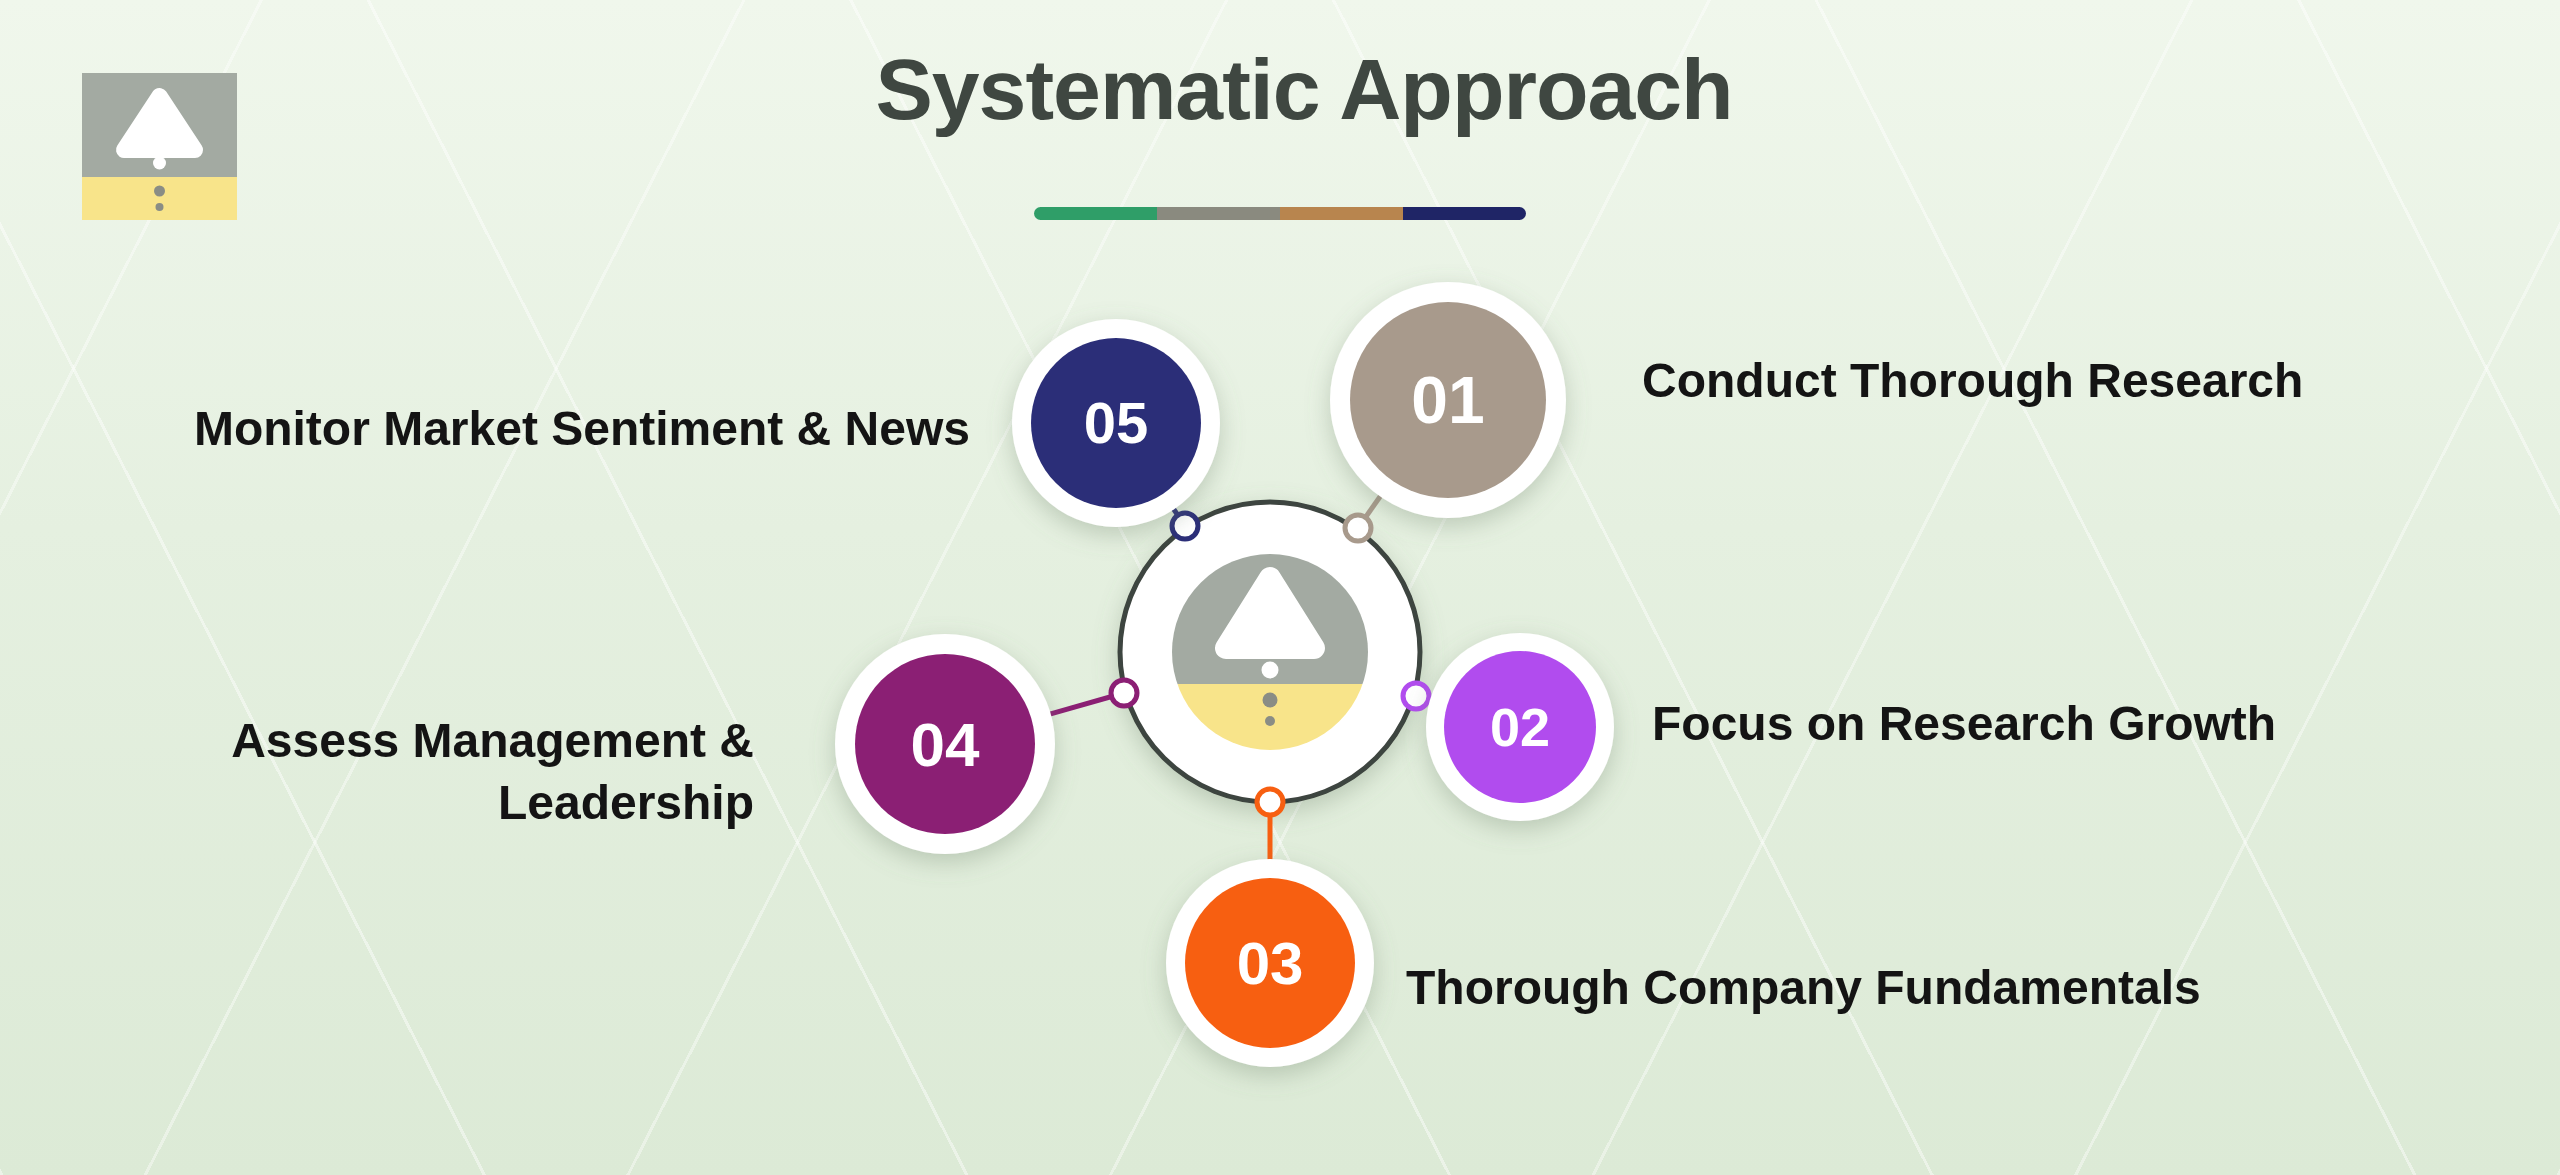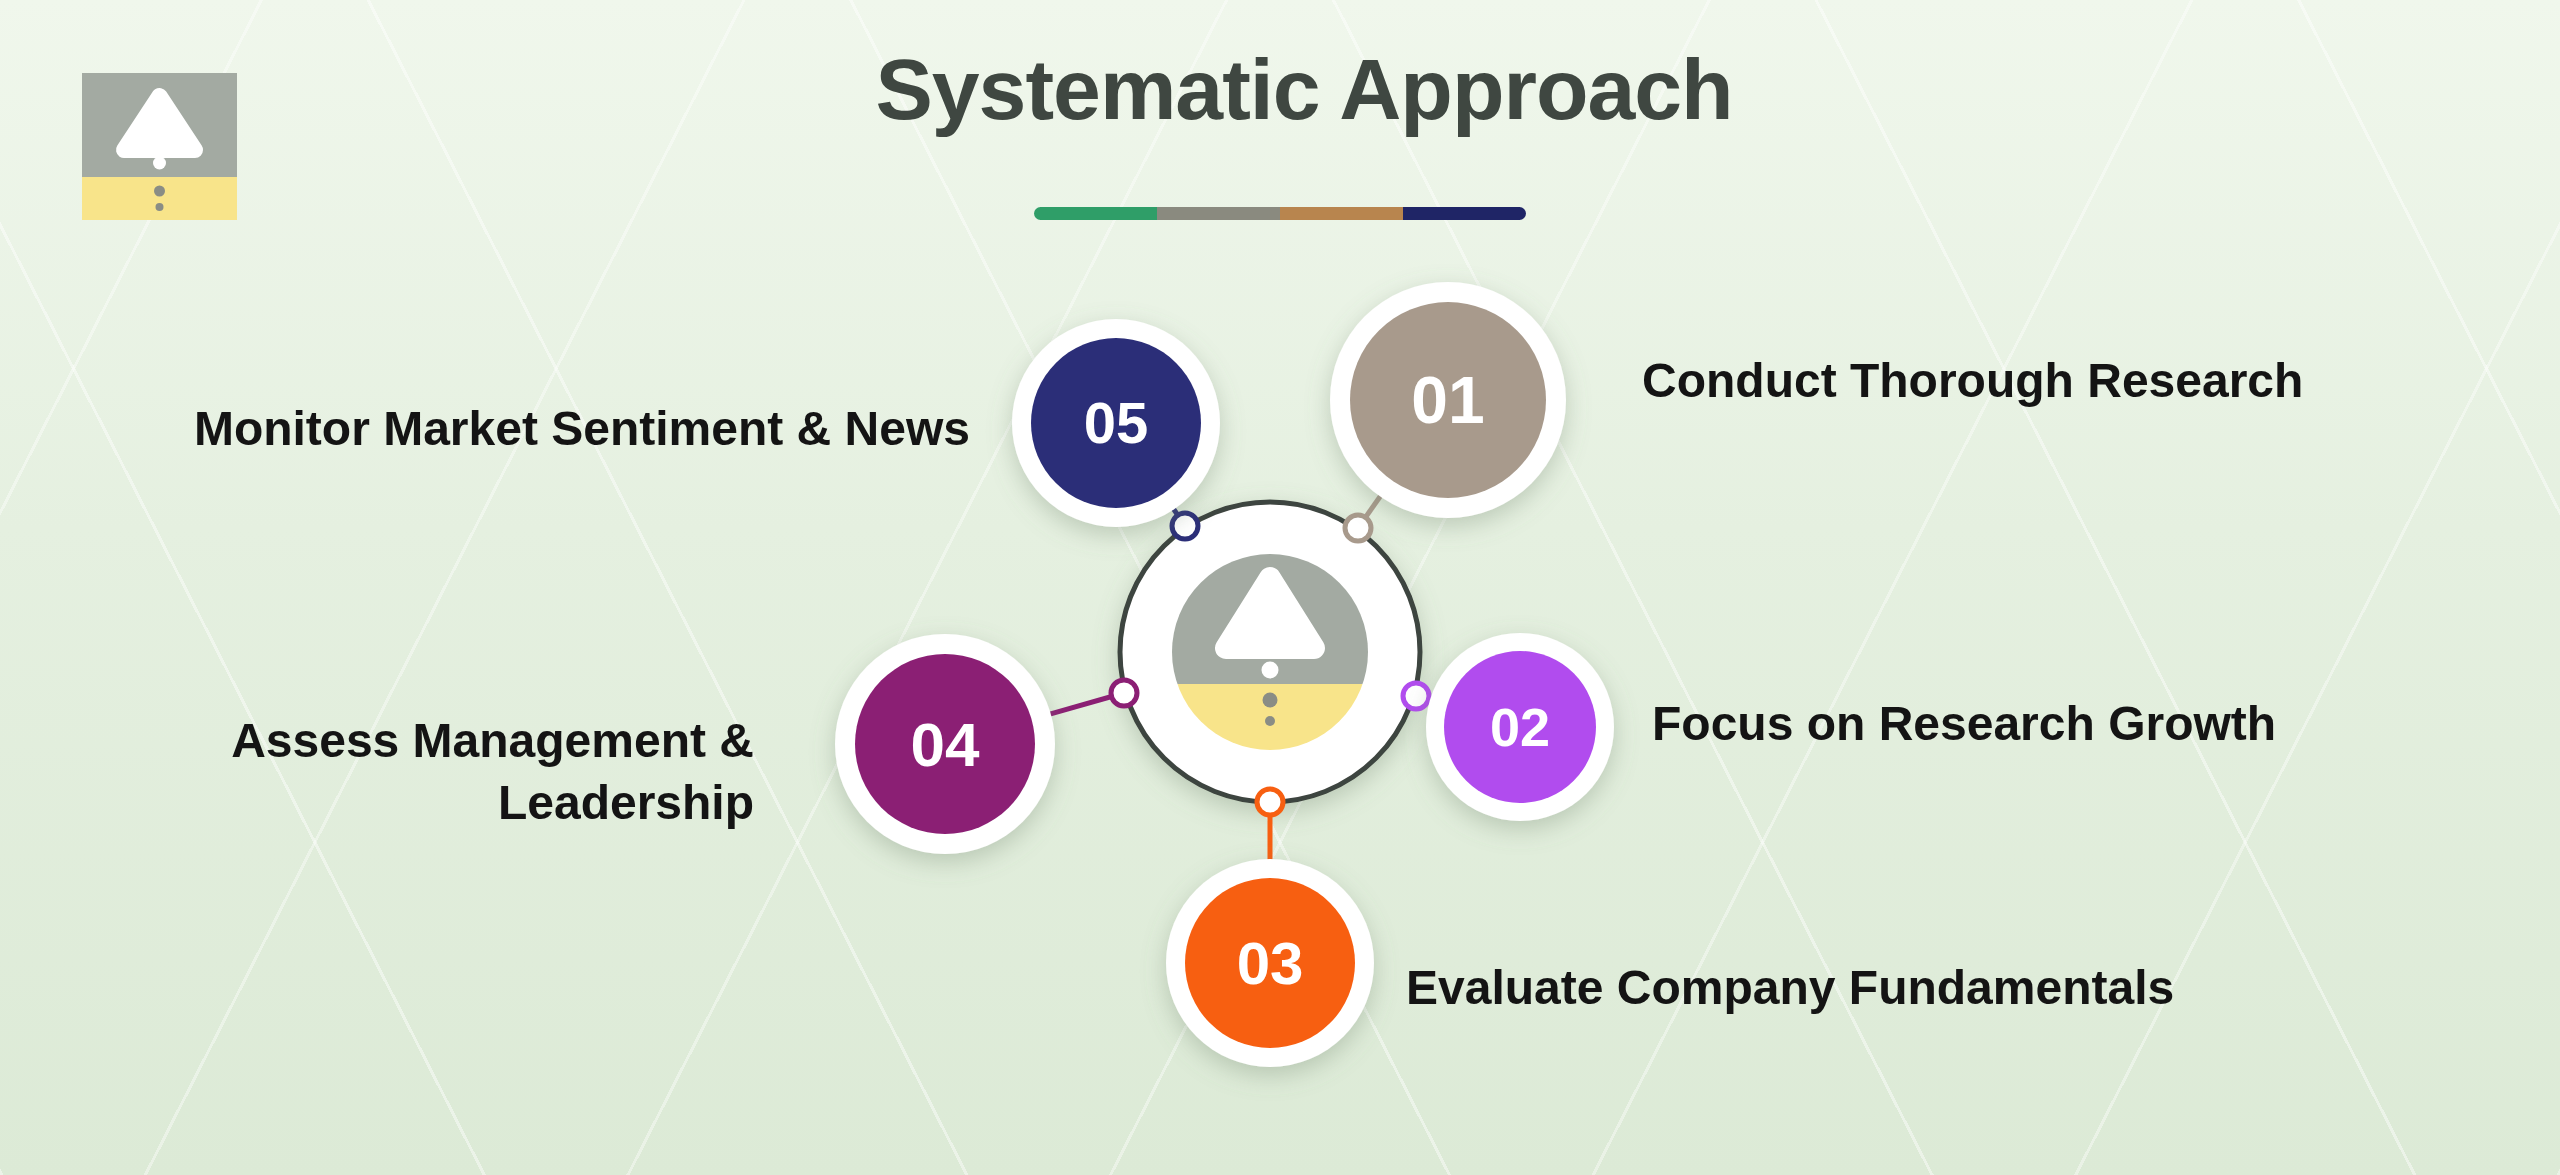--- a/index.html
+++ b/index.html
@@ -132,20 +132,20 @@
       <span style="background: rgb(47, 158, 104);"></span>
       <span style="background: rgb(138, 138, 127);"></span>
       <span style="background: rgb(184, 133, 78);"></span>
       <span style="background: rgb(31, 37, 102);"></span>
     </div>
 
     <div class="lbl center-y" style="left:1610px;top:381px;margin-left:32px;">Conduct Thorough Research</div>
 
     <div class="lbl center-y" style="left:1652px;top:724px;">Focus on Research Growth</div>
 
-    <div class="lbl center-y" style="left:1406px;top:988px;">Evaluate Company Fundamentals</div>
+    <div class="lbl center-y" style="left:1406px;top:988px;">Thorough Company Fundamentals</div>
 
     <div class="lbl center-y right" style="right:1806px;top:772px;width:600px;">Assess Management &amp; Leadership</div>
 
     <div class="lbl center-y right" style="right:1590px;top:429px;width:780px;">Monitor Market Sentiment &amp; News</div>
   </div>
 
 </div>
 
 </body></html>

